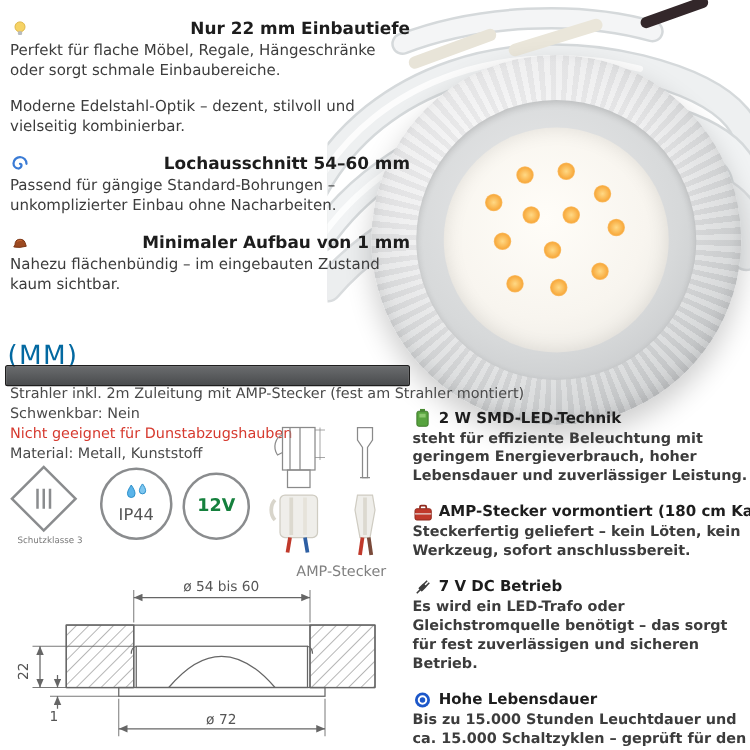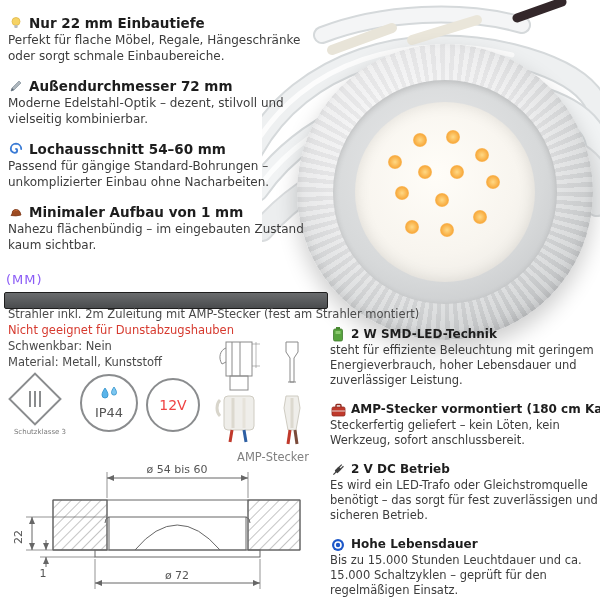--- a/index.html
+++ b/index.html
@@ -4,29 +4,29 @@
 <style>
   html,body{margin:0;padding:0;width:600px;height:600px;overflow:hidden;background:#fff;
     font-family:"DejaVu Sans","Liberation Sans",sans-serif;color:#333;}
   .abs{position:absolute;}
   #stage{position:relative;width:600px;height:600px;background:#fff;}
 
   
   .features{position:absolute;}
   .feat{margin-bottom:13px;}
   .feat-title{font-weight:bold;color:#1d1d1d;white-space:nowrap;display:flex;align-items:center;gap:5px;}
-  .left .feat-title{font-size:13.5px;line-height:18px;}
+  .left .feat-title{font-size:13.5px;line-height:18px;justify-content:space-between;}
   .left .feat-body{font-size:12px;line-height:16px;color:#3c3c3c;}
   .right .feat-title{font-size:12px;line-height:17px;}
-  .right .feat-body{font-size:11.5px;line-height:15px;color:#3c3c3c;}
+  .right .feat-body{font-size:11.5px;line-height:15px;color:#3c3c3c;font-weight:bold;}
   .ic{display:inline-flex;width:16px;height:16px;flex:0 0 16px;align-items:center;justify-content:center;}
   .ic svg{display:block;}
 
   
-  .mm-label{font-size:13px;color:#8b5cf6;letter-spacing:1px;}
+  .mm-label{font-size:21px;color:#0369a1;letter-spacing:1px;}
   .ruler-bar{background:linear-gradient(#6a6c6e,#4a4c4e);border:1px solid #1e1e1e;border-radius:2px;}
   .info-line{font-size:11.5px;color:#4a4a4a;line-height:16px;white-space:nowrap;}
   .info-warn{color:#d63a2f;}
 
   
   .badge-circle{border:2px solid #8a8c8e;border-radius:50%;background:#fff;display:flex;
     flex-direction:column;align-items:center;justify-content:center;}
   .badge-caption{font-size:7px;color:#7a7a7a;}
   .diamond{width:34px;height:34px;border:2px solid #8a8c8e;transform:rotate(45deg);
     display:flex;align-items:center;justify-content:center;background:#fff;}
@@ -105,29 +105,20 @@
         <svg width="14" height="14" viewBox="0 0 14 14">
               <circle cx="7" cy="5.5" r="4" fill="#f6d365" stroke="#e0b84a" stroke-width=".8"></circle>
               <rect x="5.3" y="9" width="3.4" height="3" rx="1" fill="#b9bcbf"></rect>
             </svg>
           </span>
         <span>Nur 22 mm Einbautiefe</span>
         </div>
       <div class="feat-body">Perfekt für flache Möbel, Regale, Hängeschränke oder sorgt schmale Einbaubereiche.</div>
     </div>
     <div class="feat">
-      <div class="feat-title">
-          <span class="ic">
-        <svg width="14" height="14" viewBox="0 0 14 14">
-              <path d="M2 12 L3 9 L10 2 L12 4 L5 11 Z" fill="#aeb6bd" stroke="#8d99a3" stroke-width=".8"></path>
-              <path d="M2 12 L3 9 L5 11 Z" fill="#5a6772"></path>
-            </svg>
-          </span>
-        <span>Außendurchmesser 72 mm</span>
-        </div>
       <div class="feat-body">Moderne Edelstahl-Optik – dezent, stilvoll und vielseitig kombinierbar.</div>
     </div>
     <div class="feat">
       <div class="feat-title">
           <span class="ic">
         <svg width="14" height="14" viewBox="0 0 14 14">
               <path d="M7 7 a1.2 1.2 0 0 1 1.2 1.2 a2.6 2.6 0 0 1 -2.6 2.6 A4.2 4.2 0 0 1 1.8 6.6 A5.2 5.2 0 0 1 7 1.6 a5.4 5.4 0 0 1 5.2 5.4" fill="none" stroke="#3a7bd5" stroke-width="1.8" stroke-linecap="round"></path>
             </svg>
           </span>
         <span>Lochausschnitt 54–60 mm</span>
@@ -146,22 +137,22 @@
         </div>
       <div class="feat-body">Nahezu flächenbündig – im eingebauten Zustand kaum sichtbar.</div>
     </div>
   </div>
 
   <div class="abs mm-label" style="left:6px;top:272px;">(MM)</div>
   <div class="abs ruler-bar" style="left:4px;top:292px;width:322px;height:15px;"></div>
 
   <div class="abs" style="left:8px;top:306px;">
     <div class="info-line">Strahler inkl. 2m Zuleitung mit AMP-Stecker (fest am Strahler montiert)</div>
+    <div class="info-line">Schwenkbar: Nein</div>
     <div class="info-line info-warn">Nicht geeignet für Dunstabzugshauben</div>
-    <div class="info-line">Schwenkbar: Nein</div>
     <div class="info-line">Material: Metall, Kunststoff</div>
   </div>
 
   <div class="abs" style="left:16px;top:380px;">
     <div class="diamond">
         <div class="diamond-in">
           <i></i>
           <i></i>
           <i></i>
         </div>
@@ -171,21 +162,21 @@
   <div class="abs badge-circle" style="left:80px;top:374px;width:54px;height:54px;">
     <span>
       <svg width="22" height="15" viewBox="0 0 22 15">
           <path d="M7 1 C9 4 10 6 10 8 a3 3 0 1 1 -6 0 C4 6 5 4 7 1Z" fill="#5ab4ea" stroke="#2d8fc9" stroke-width=".8"></path>
           <path d="M16 0 C17.6 2.4 18.5 4 18.5 5.6 a2.5 2.5 0 1 1 -5 0 C13.5 4 14.4 2.4 16 0Z" fill="#7cc6f0" stroke="#2d8fc9" stroke-width=".8"></path>
         </svg>
     </span>
     <span style="font-size:13px;color:#555;line-height:13px;">IP44</span>
   </div>
   <div class="abs badge-circle" style="left:146px;top:378px;width:50px;height:50px;">
-    <span style="font-size:14px;font-weight:normal;color:#ef4444;">12V</span>
+    <span style="font-size:14px;font-weight:bold;color:#15803d;">12V</span>
   </div>
 
   <div class="abs" style="left:208px;top:338px;width:130px;">
     <svg width="130" height="108" viewBox="0 0 130 108">
       <g fill="none" stroke="#8a8a8a" stroke-width="1">
         <rect x="18" y="4" width="26" height="34"></rect>
         <line x1="24" y1="4" x2="24" y2="38"></line>
           <line x1="32" y1="4" x2="32" y2="38"></line>
         <path d="M18 10 C 12 12, 10 20, 14 26 L 18 24"></path>
         <rect x="22" y="38" width="18" height="14"></rect>
@@ -295,21 +286,21 @@
           <span class="ic">
         <svg width="14" height="14" viewBox="0 0 14 14">
               <g transform="rotate(45 7 7)" fill="#3d3d3d">
                 <rect x="5" y="4" width="4" height="6" rx="1"></rect>
                 <rect x="5.2" y="0.5" width="1.2" height="4"></rect>
                 <rect x="7.6" y="0.5" width="1.2" height="4"></rect>
                 <rect x="6.4" y="10" width="1.2" height="3.5"></rect>
               </g>
             </svg>
           </span>
-        <span>2 V DC Betrieb</span>
+        <span>7 V DC Betrieb</span>
         </div>
       <div class="feat-body">Es wird ein LED-Trafo oder Gleichstromquelle benötigt – das sorgt für fest zuverlässigen und sicheren Betrieb.</div>
     </div>
     <div class="feat">
       <div class="feat-title">
           <span class="ic">
         <svg width="14" height="14" viewBox="0 0 14 14">
               <circle cx="7" cy="7" r="6" fill="#1c57c9"></circle>
               <circle cx="7" cy="7" r="3" fill="none" stroke="#ffffff" stroke-width="1.6"></circle>
             </svg>

